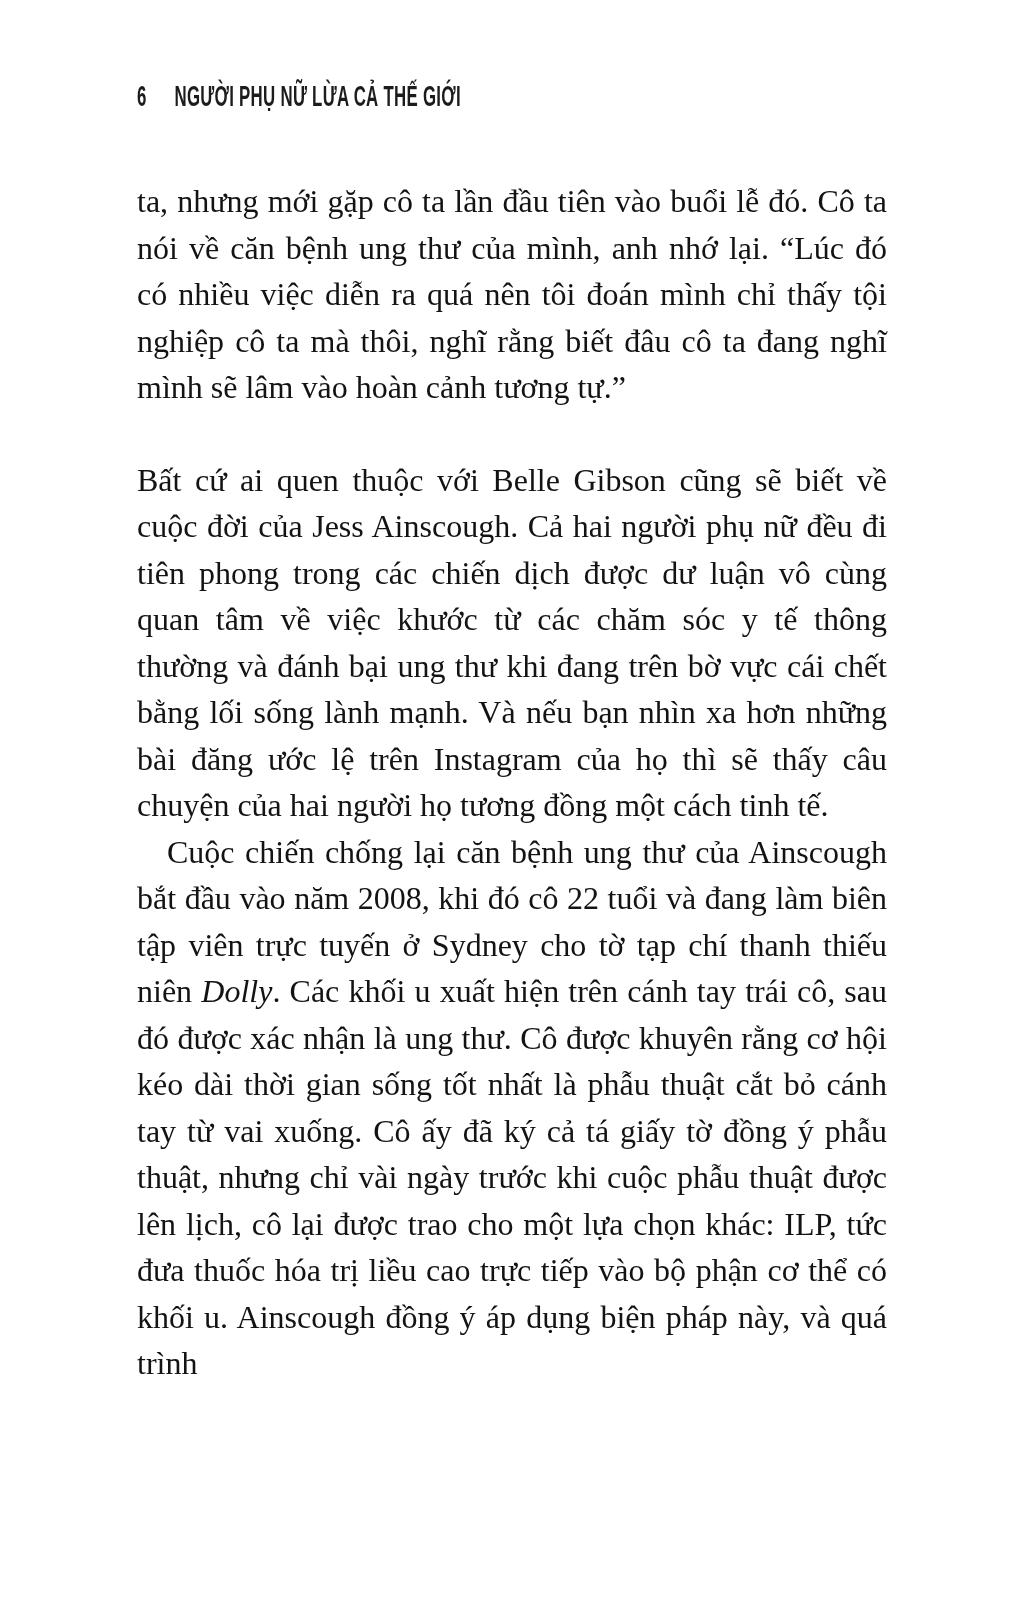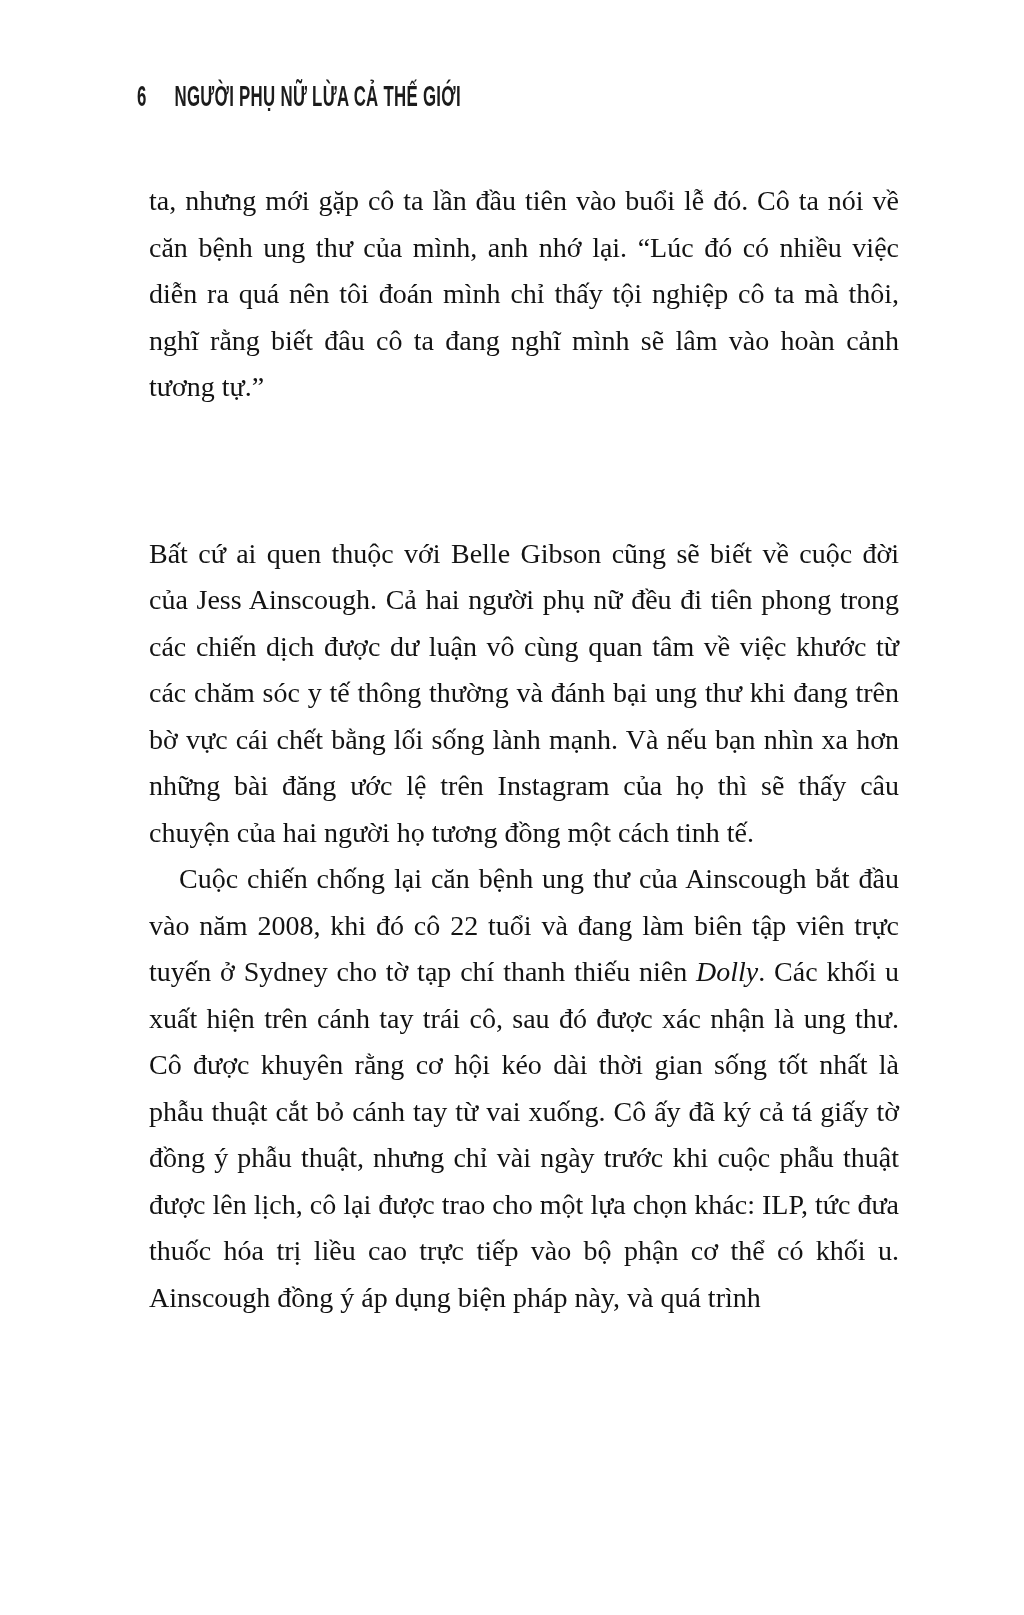--- a/index.html
+++ b/index.html
@@ -30,31 +30,31 @@
     line-height: 29px;
     letter-spacing: 0.5px;
     color: #1c1c1c;
     white-space: nowrap;
     transform: scaleX(0.58);
     transform-origin: left top;
   }
   .text-block {
     position: absolute;
     top: 178px;
-    left: 149px;
+    left: 137px;
     width: 750px;
-    font-size: 28px;
+    font-size: 32px;
     line-height: 46.5px;
     color: #131313;
   }
   .paragraph {
     text-align: justify;
     text-justify: inter-word;
   }
-  .paragraph.space-before { margin-top: 120px; }
+  .paragraph.space-before { margin-top: 46px; }
   .paragraph.indent { text-indent: 30px; font-family: Liberation Serif, serif; }
   .italic { font-style: italic; }
 </style>
 </head>
 <body>
 
 <div class="page">
   <div class="running-header">
     <span>6</span>
     <span>NGƯỜI PHỤ NỮ LỪA CẢ THẾ GIỚI</span>

